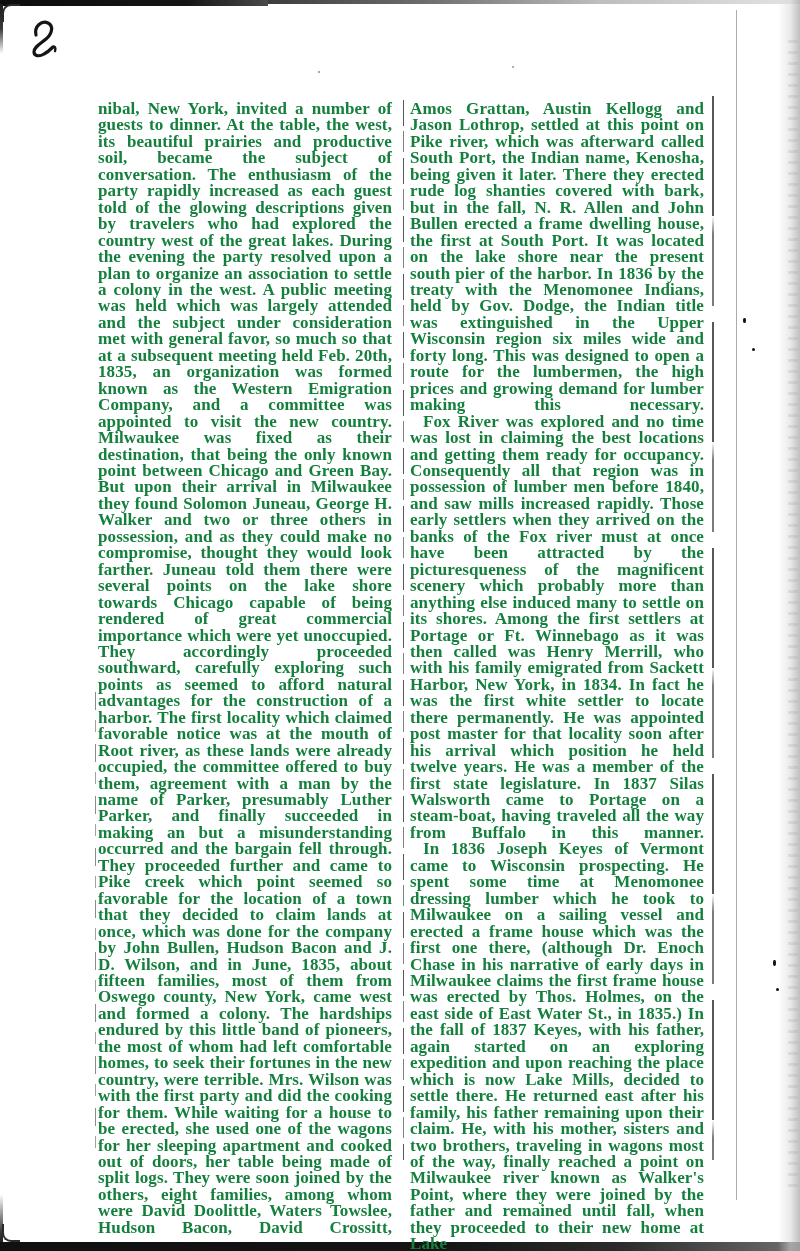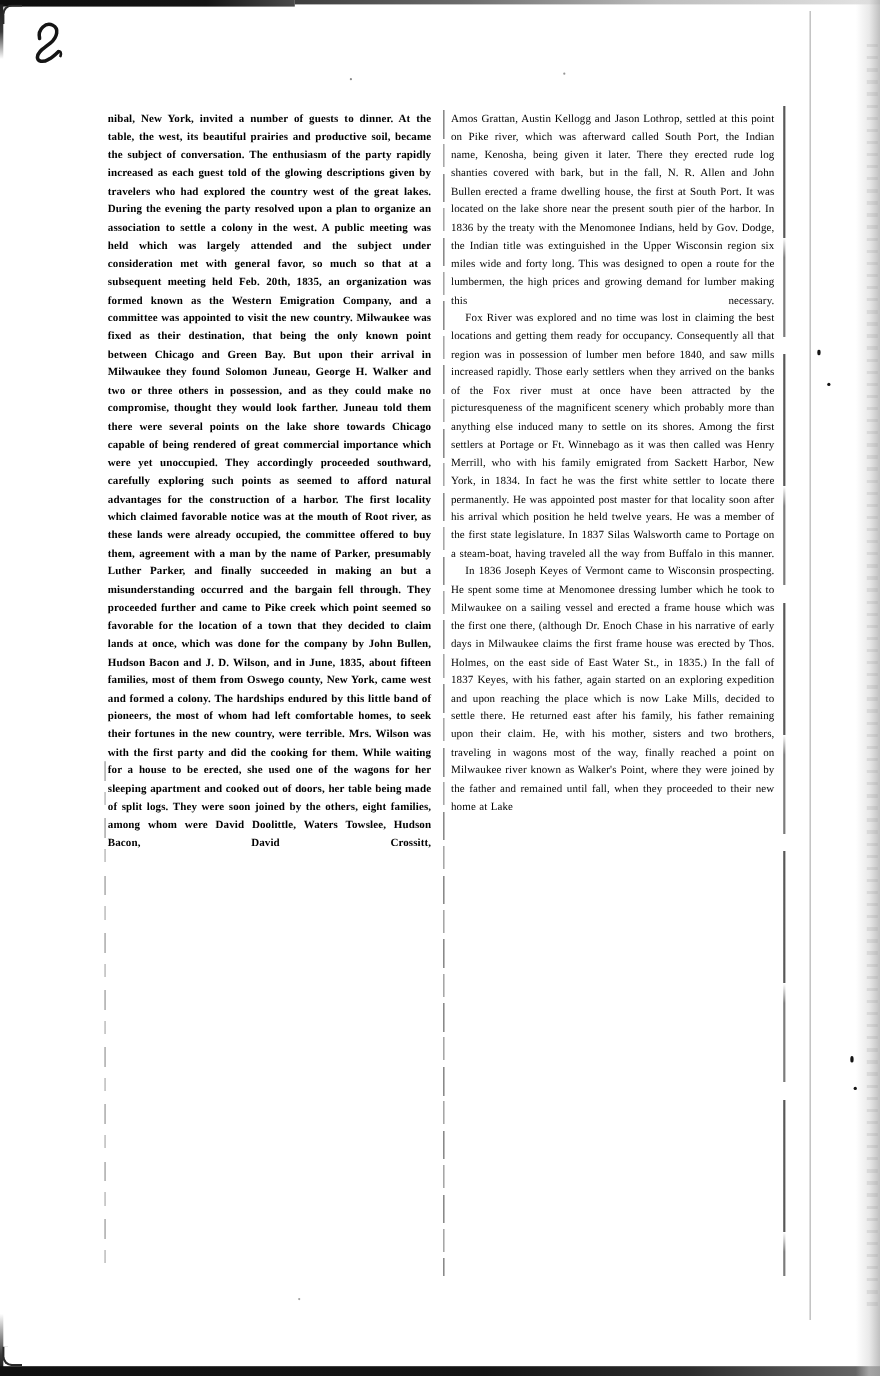--- a/index.html
+++ b/index.html
@@ -100,33 +100,33 @@
     width: 294px;
     height: 1056px;
   }
   .col-left  { left: 0; }
   .col-right { left: 312px; }
 
   .col p {
     margin: 0;
     text-align: justify;
     text-align-last: justify;
-    font-size: 10px;
+    font-size: 17px;
     line-height: 16.45px;
-    color: #000000;
+    color: #15803d;
     letter-spacing: .1px;
     word-spacing: .4px;
     text-indent: 0;
   }
   .col p.indent { text-indent: 13px; }
   .col p.last   { text-align-last: left; }
 
   
   .ink-a { font-weight: 600; }
-  .ink-b { font-weight: 400; }
+  .ink-b { font-weight: 700; }
 
   
   .rule-mid {
     position: absolute;
     left: 403px;
     top: 100px;
     width: 1px;
     height: 1060px;
     background:
       repeating-linear-gradient(to bottom,

